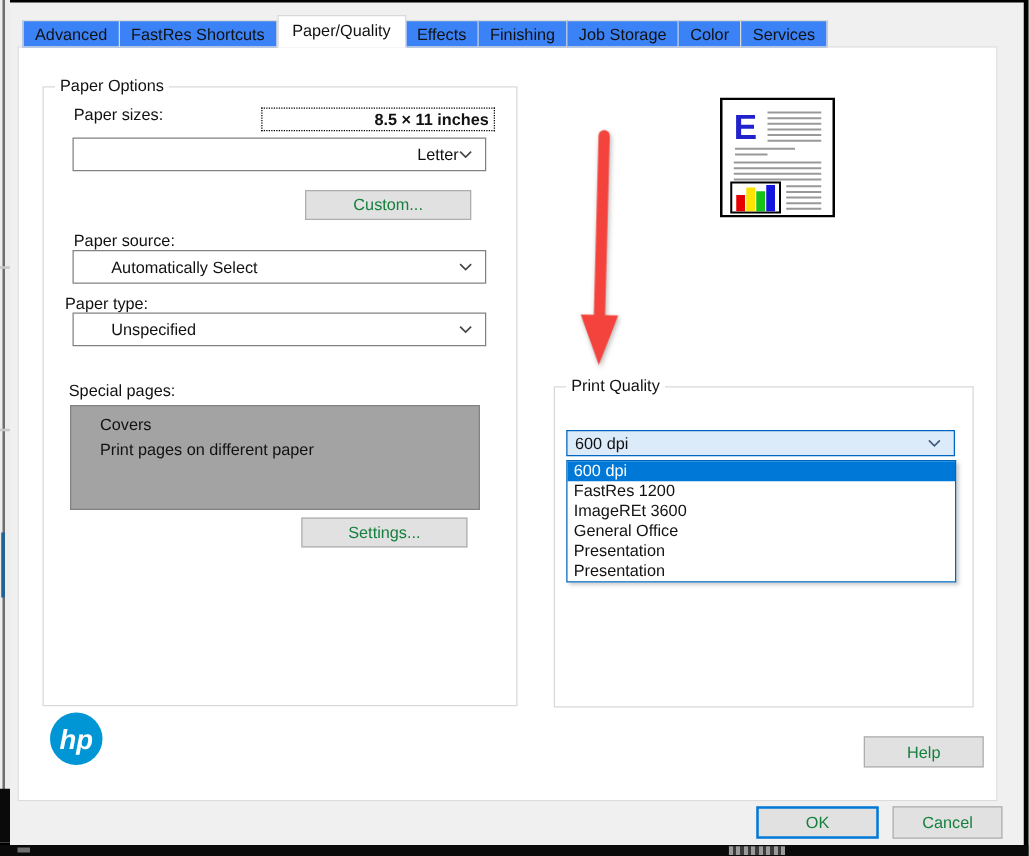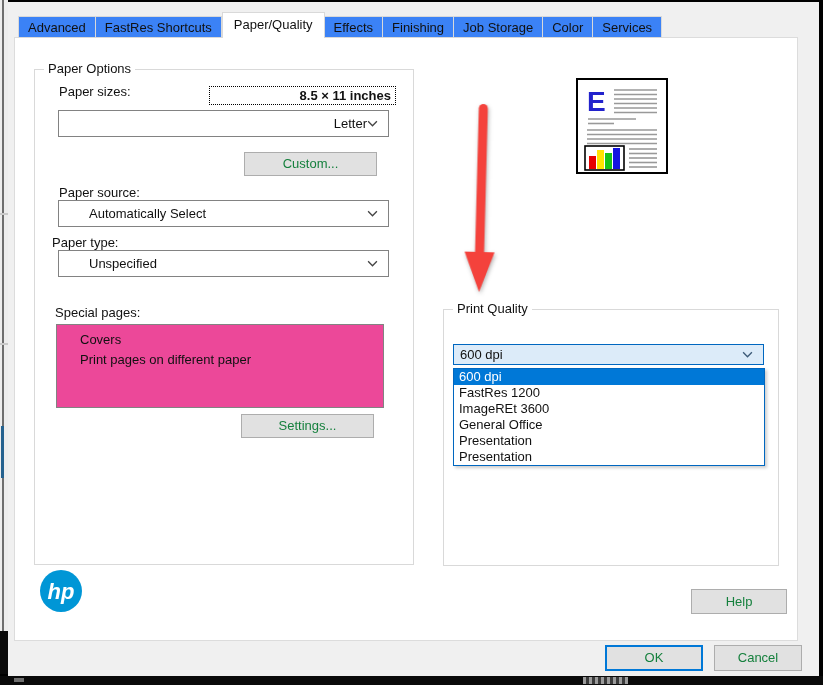--- a/index.html
+++ b/index.html
@@ -47,21 +47,21 @@
   .combo.open { background:#dcebf9; border:1px solid #0067c0; }
   .combo.open .combo-text { padding-left:6px; }
 
   
   .sizebox { position:absolute; left:194px; top:48px; width:187px; height:19px;
              border:1px dotted #000; background:#fff; text-align:right;
              font-weight:bold; line-height:17px; padding-right:4px; }
 
   
   .listbox { position:absolute; left:41px; top:286px; width:328px; height:84px;
-             background:#ec4899; border:1px solid #828282; padding-top:5px; }
+             background:#a3a3a3; border:1px solid #828282; padding-top:5px; }
   .listbox .li { padding-left:23px; line-height:20px; white-space:nowrap; }
 
   
   .dropdown { position:absolute; left:438px; top:330px; width:312px; height:98px;
               background:#fff; border:1px solid #0067c0; z-index:6;
               box-shadow:2px 2px 3px rgba(0,0,0,0.2); }
   .dropdown .opt { height:16px; line-height:16px; padding-left:5px; white-space:nowrap; }
   .dropdown .opt.hl { background:#0078d7; color:#fff; }
 
   

